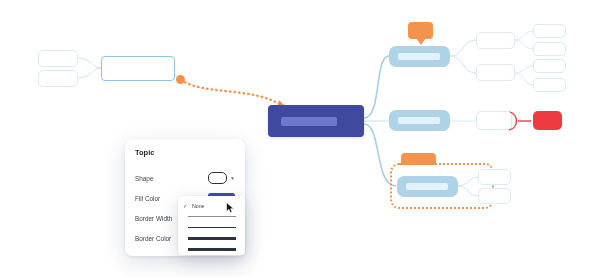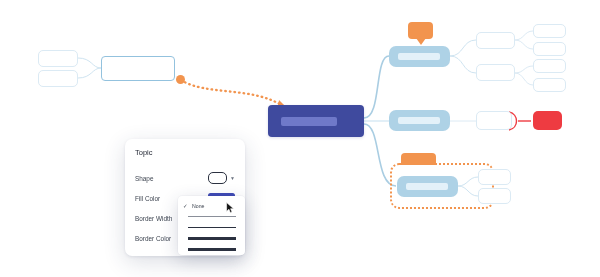--- a/index.html
+++ b/index.html
@@ -101,21 +101,21 @@
     left: 125px; top: 139px;
     width: 120px; height: 117px;
     background: #ffffff;
     border-radius: 7px;
     box-shadow: 0 6px 22px rgba(40,50,90,.16), 0 1px 3px rgba(40,50,90,.10);
     box-sizing: border-box;
     padding: 9px 10px 0 10px;
   }
   .panel-title {
     font-size: 7.5px;
-    font-weight: normal;
+    font-weight: bold;
     color: #1f2430;
     margin-bottom: 11px;
   }
   .prop-row {
     display: flex;
     align-items: center;
     justify-content: space-between;
     height: 20px;
   }
   .prop-label {

